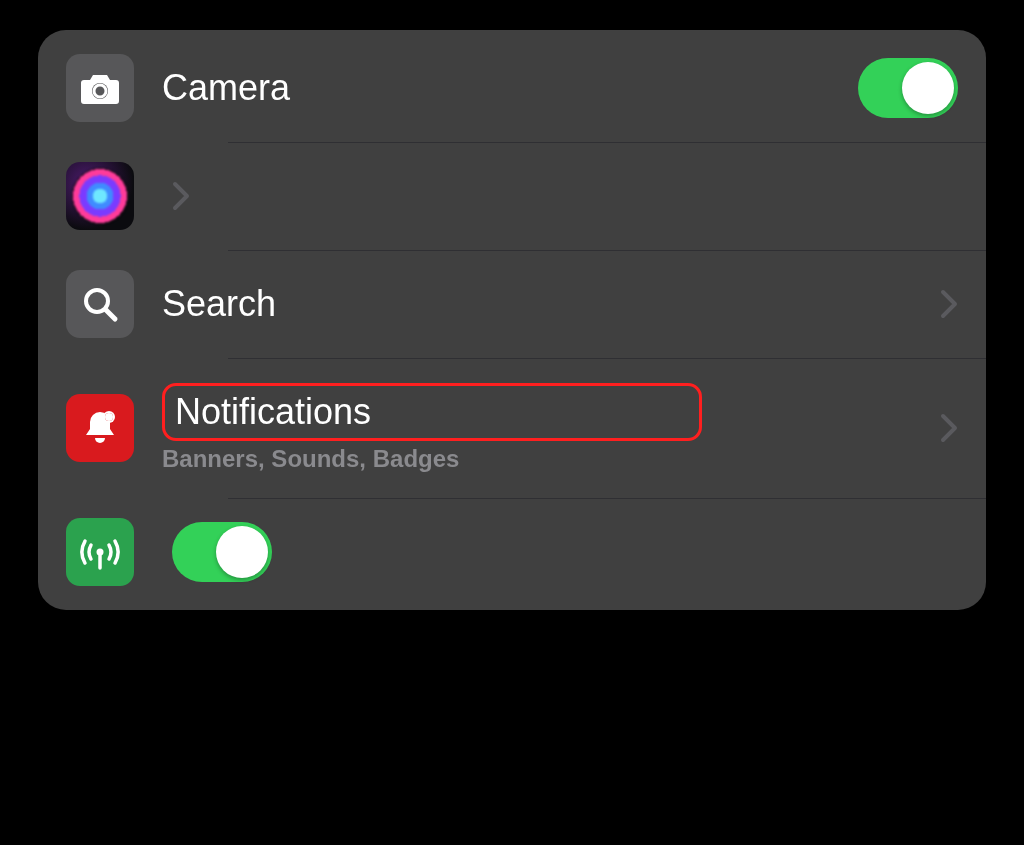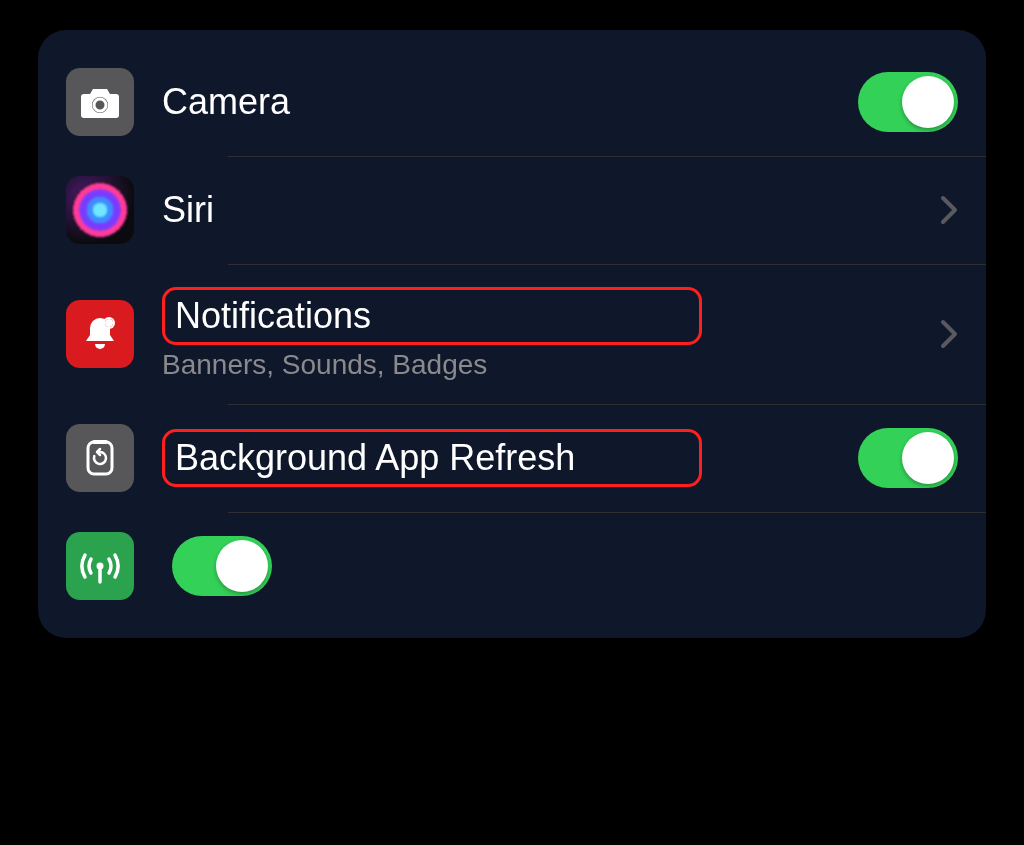--- a/index.html
+++ b/index.html
@@ -15,23 +15,23 @@
   }
   .section-header {
     color: #8d8d92;
     font-size: 28px;
     letter-spacing: 2px;
     font-weight: 400;
     padding-left: 50px;
     margin-bottom: 14px;
   }
   .card {
-    background: #0f172a;
+    background: #404040;
     border-radius: 28px;
-    padding: 18px 0;
+    padding: 4px 0;
   }
   .row {
     display: flex;
     align-items: center;
     min-height: 108px;
     padding: 12px 28px 12px 28px;
     position: relative;
   }
   .row + .row::before {
     content: "";
@@ -78,22 +78,22 @@
     padding-right: 20px;
   }
   .label {
     color: #fff;
     font-size: 36px;
     font-weight: 400;
     line-height: 1.2;
   }
   .sublabel {
     color: #8a8a8e;
-    font-size: 28px;
-    font-weight: 400;
+    font-size: 24px;
+    font-weight: 700;
     margin-top: 4px;
   }
   .highlight {
     border: 3px solid #ff1f1f;
     border-radius: 14px;
     padding: 4px 14px 4px 10px;
     display: inline-block;
     width: fit-content;
     min-width: 540px;
   }
@@ -143,30 +143,43 @@
       </div>
       <div class="switch">
         <div class="knob"></div>
       </div>
     </div>
 
     <div class="row">
       <div class="icon-box icon-siri">
         <div class="siri-orb"></div>
       </div>
-      <div class="label-area">
-        <span class="label">Siri</span>
-      </div>
       <span class="chevron">
         <svg width="18" height="30" viewBox="0 0 18 30">
             <path d="M3 3l12 12L3 27" stroke="#5a5a5e" stroke-width="4" fill="none" stroke-linecap="round" stroke-linejoin="round"></path>
           </svg>
       </span>
     </div>
 
+    <div class="row">
+      <div class="icon-box icon-gray">
+        <svg width="42" height="42" viewBox="0 0 42 42">
+          <circle cx="18" cy="18" r="11" stroke="#fff" stroke-width="4" fill="none"></circle>
+          <line x1="27" y1="27" x2="36" y2="36" stroke="#fff" stroke-width="5" stroke-linecap="round"></line>
+        </svg>
+      </div>
+      <div class="label-area">
+        <span class="label">Search</span>
+      </div>
+      <span class="chevron">
+        <svg width="18" height="30" viewBox="0 0 18 30">
+            <path d="M3 3l12 12L3 27" stroke="#5a5a5e" stroke-width="4" fill="none" stroke-linecap="round" stroke-linejoin="round"></path>
+          </svg>
+      </span>
+    </div>
 
     <div class="row" style="min-height:140px;">
       <div class="icon-box icon-red" style="align-self:center;">
         <svg width="44" height="44" viewBox="0 0 44 44">
           <path d="M22 6a10 10 0 0 1 10 10v7l4 6H8l4-6v-7A10 10 0 0 1 22 6z" fill="#fff"></path>
           <path d="M17 32a5 5 0 0 0 10 0" fill="#fff"></path>
           <circle cx="31" cy="11" r="6" fill="#fff"></circle>
           <circle cx="31" cy="11" r="4" fill="#d91a1e"></circle>
           <circle cx="31" cy="11" r="4" fill="#fff"></circle>
         </svg>
@@ -175,36 +188,20 @@
         <span class="label highlight">Notifications</span>
         <span class="sublabel">Banners, Sounds, Badges</span>
       </div>
       <span class="chevron">
         <svg width="18" height="30" viewBox="0 0 18 30">
             <path d="M3 3l12 12L3 27" stroke="#5a5a5e" stroke-width="4" fill="none" stroke-linecap="round" stroke-linejoin="round"></path>
           </svg>
       </span>
     </div>
 
-    <div class="row">
-      <div class="icon-box icon-gray">
-        <svg width="44" height="44" viewBox="0 0 44 44">
-          <rect x="10" y="6" width="24" height="32" rx="6" fill="none" stroke="#fff" stroke-width="3"></rect>
-          <line x1="16" y1="6" x2="28" y2="6" stroke="#fff" stroke-width="4" stroke-linecap="round"></line>
-          <path d="M22 16a6 6 0 1 1-5.7 4.1" fill="none" stroke="#fff" stroke-width="2.5" stroke-linecap="round"></path>
-          <path d="M22 13l-3 3 3 3" fill="none" stroke="#fff" stroke-width="2.5" stroke-linecap="round" stroke-linejoin="round"></path>
-        </svg>
-      </div>
-      <div class="label-area">
-        <span class="label highlight">Background App Refresh</span>
-      </div>
-      <div class="switch">
-        <div class="knob"></div>
-      </div>
-    </div>
 
     <div class="row">
       <div class="icon-box icon-green">
         <svg width="48" height="48" viewBox="0 0 48 48">
           <path d="M9 13a22 22 0 0 0 0 22" stroke="#fff" stroke-width="3.5" fill="none" stroke-linecap="round"></path>
           <path d="M15 17a14 14 0 0 0 0 14" stroke="#fff" stroke-width="3.5" fill="none" stroke-linecap="round"></path>
           <path d="M39 13a22 22 0 0 1 0 22" stroke="#fff" stroke-width="3.5" fill="none" stroke-linecap="round"></path>
           <path d="M33 17a14 14 0 0 1 0 14" stroke="#fff" stroke-width="3.5" fill="none" stroke-linecap="round"></path>
           <circle cx="24" cy="24" r="3.5" fill="#fff"></circle>
           <line x1="24" y1="27" x2="24" y2="40" stroke="#fff" stroke-width="3.5" stroke-linecap="round"></line>

